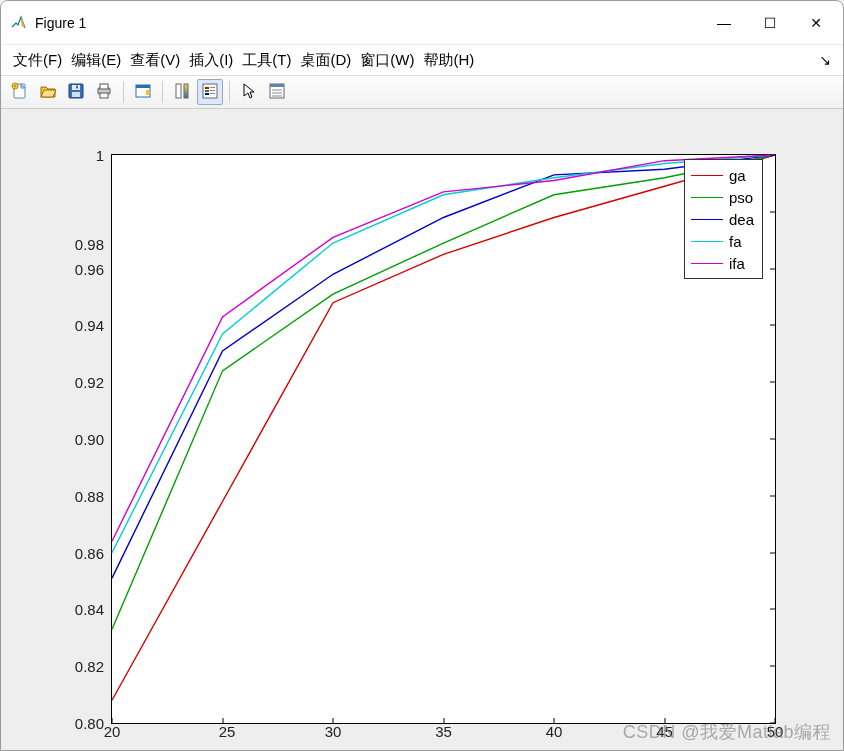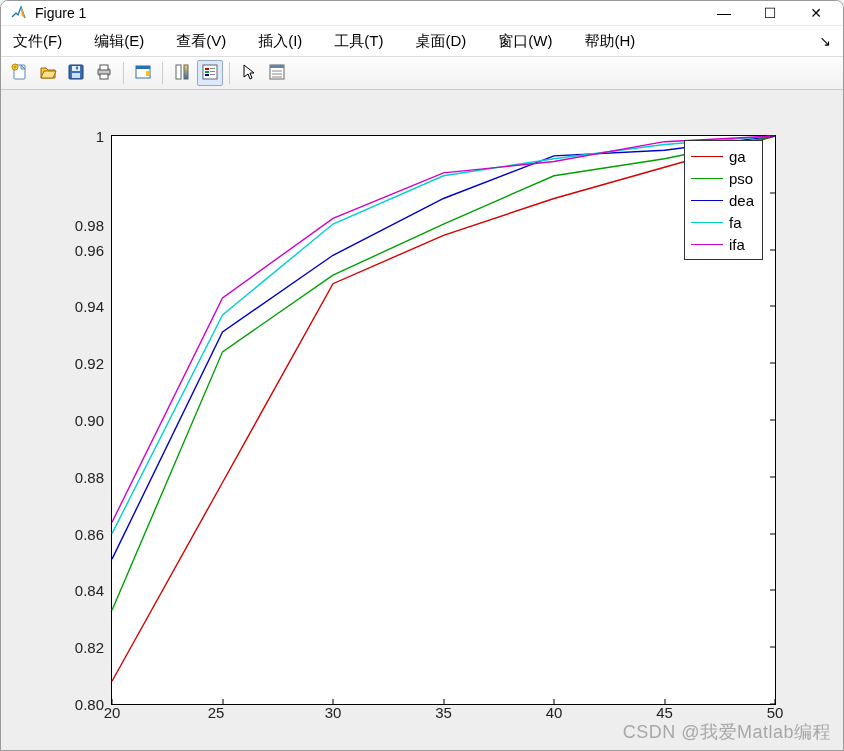--- a/index.html
+++ b/index.html
@@ -15,41 +15,41 @@
   
   .window {
     position: absolute; inset: 0;
     background: #fff;
     border: 1px solid #999;
     border-radius: 8px 8px 0 0;
     overflow: hidden;
     display: flex; flex-direction: column;
   }
   .titlebar {
-    height: 25px;
+    height: 44px;
     display: flex; align-items: center;
     padding: 0 4px 0 8px;
     background: #fff;
     border-bottom: 1px solid #e8e8e8;
   }
   .titlebar .app-icon {
     width: 18px; height: 18px; margin-right: 8px;
     display: inline-flex; align-items: center; justify-content: center;
   }
   .titlebar .title { flex: 0 0 auto; font-size: 14px; }
   .titlebar .spacer { flex: 1; }
   .win-btn {
     width: 46px; height: 34px;
     display: inline-flex; align-items: center; justify-content: center;
     font-size: 14px; color: #000;
   }
   
   .menubar {
     height: 30px;
-    display: flex; align-items: center; gap: 32px;
+    display: flex; align-items: center; gap: 9px;
     padding: 0 12px;
     background: #fff;
     font-size: 15px;
     text-align: center;
   }
   .menu-item { cursor: default; }
   .menubar .arrow { margin-left: auto; font-size: 14px; color: #000; }
   
   .toolbar {
     height: 34px;
@@ -278,21 +278,21 @@
         <div class="ytick" style="top: 170.4px;">0.94</div>
         <div class="tickmark-y" style="top: 170.4px;"></div>
         <div class="ytick" style="top: 113.6px;">0.96</div>
         <div class="tickmark-y" style="top: 113.6px;"></div>
         <div class="ytick" style="top: 56.8px; margin-top: 32px;">0.98</div>
         <div class="tickmark-y" style="top: 56.8px;"></div>
         <div class="ytick" style="top: 0px;">1</div>
         <div class="tickmark-y" style="top: 0px;"></div>
         <div class="xtick" style="left: 0px;">20</div>
         <div class="tickmark-x" style="left: 0px;"></div>
-        <div class="xtick" style="left: 104px;">25</div>
+        <div class="xtick" style="left: 115px;">25</div>
         <div class="tickmark-x" style="left: 110.5px;"></div>
         <div class="xtick" style="left: 221px;">30</div>
         <div class="tickmark-x" style="left: 221px;"></div>
         <div class="xtick" style="left: 331.5px;">35</div>
         <div class="tickmark-x" style="left: 331.5px;"></div>
         <div class="xtick" style="left: 442px;">40</div>
         <div class="tickmark-x" style="left: 442px;"></div>
         <div class="xtick" style="left: 552.5px;">45</div>
         <div class="tickmark-x" style="left: 552.5px;"></div>
         <div class="xtick" style="left: 663px;">50</div>

